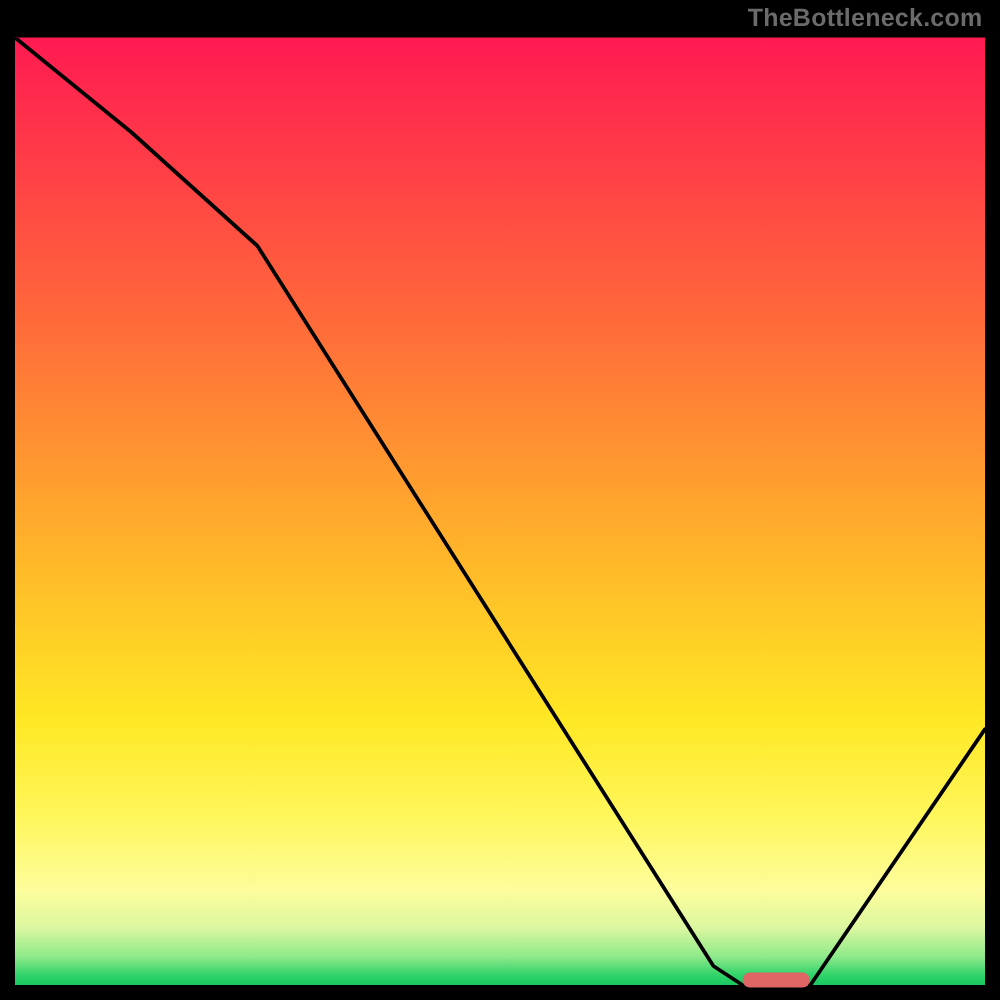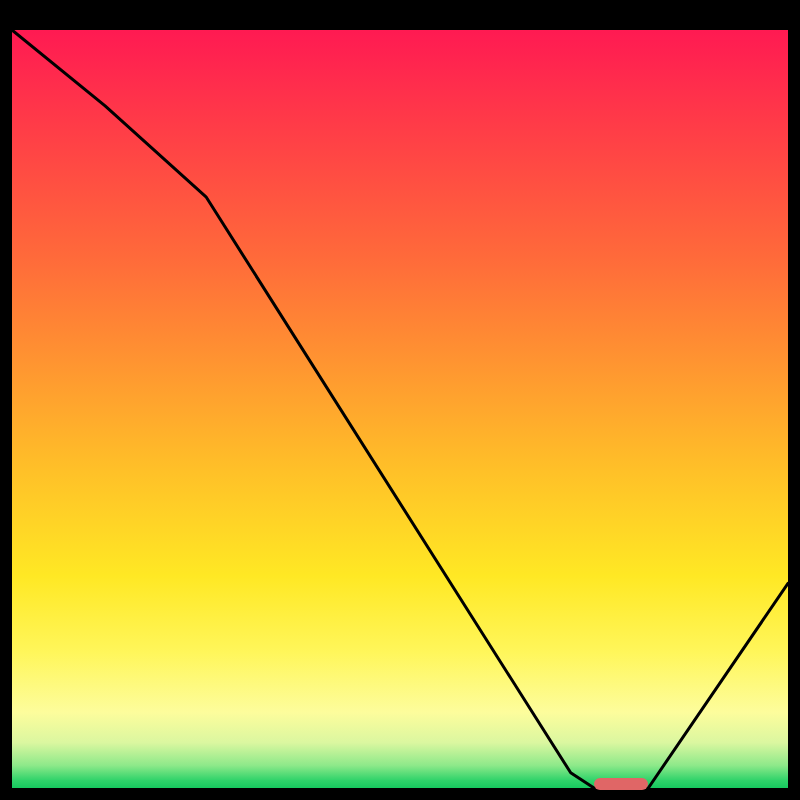--- a/index.html
+++ b/index.html
@@ -61,20 +61,21 @@
     position: absolute;
     background: #e06666;
     border-radius: 6px;
     height: 12px;
   }
 </style>
 </head>
 <body>
 
 <div class="frame">
+  <div class="watermark">TheBottleneck.com</div>
 
   <div class="plot-area">
     <svg class="curve" viewBox="0 0 776 758" preserveAspectRatio="none">
       <path id="curve-path" d="M0.0 0.0 L93.1 75.8 L194.0 166.8 L558.7 742.8 L582.0 758.0 L636.3 758.0 L776.0 553.3" fill="none" stroke="#000" stroke-width="3" stroke-linecap="round" stroke-linejoin="round"></path>
     </svg>
     <div id="min-marker" class="marker" style="left: 582px; width: 54.32px; top: 748px; background: rgb(224, 102, 102);"></div>
   </div>
 </div>
 
 </body></html>

